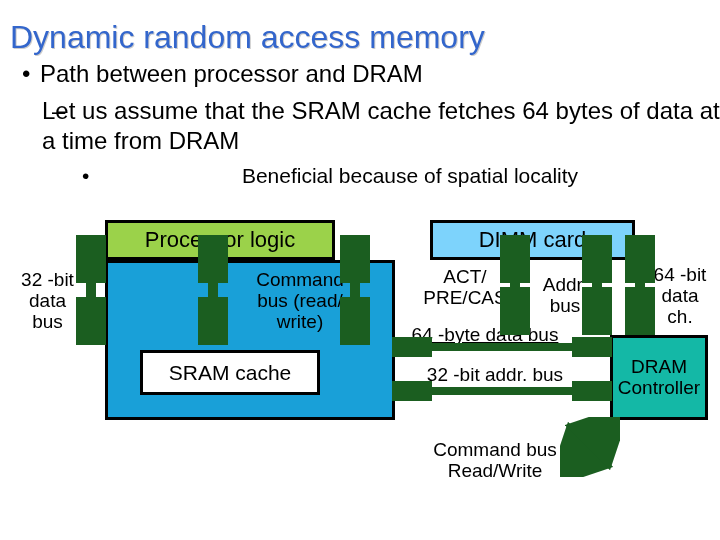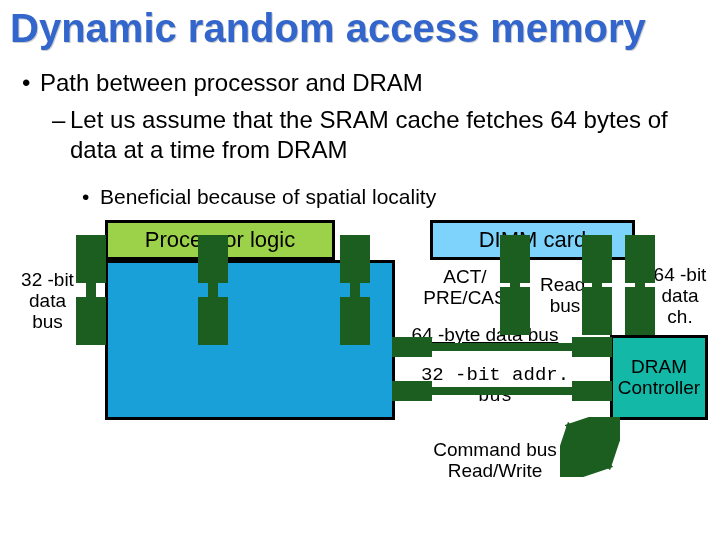--- a/index.html
+++ b/index.html
@@ -1,61 +1,63 @@
 <!DOCTYPE html>
 <html><head>
 <meta charset="utf-8">
 <style>
   * { margin: 0; padding: 0; box-sizing: border-box; }
   body { width: 720px; height: 540px; background: #fff; font-family: Arial, sans-serif; position: relative; overflow: hidden; }
-  .title { font-size: 40px; font-weight: bold; color: #3366cc; padding: 6px 10px 2px; text-shadow: 1px 1px 0 #ccc; }
-  .bullet1 { font-size: 24px; padding-left: 40px; position: relative; margin-top: 16px; }
+  .title { font-size: 32px; font-weight: normal; color: #3366cc; padding: 19px 10px 2px; text-shadow: 1px 1px 0 #ccc; }
+  .bullet1 { font-size: 24px; padding-left: 40px; position: relative; margin-top: 2px; }
   .bullet1::before { content: "•"; position: absolute; left: 22px; }
-  .bullet2 { font-size: 24px; padding-left: 70px; position: relative; margin-top: 8px; line-height: 1.25; }
+  .bullet2 { font-size: 24px; padding-left: 42px; position: relative; margin-top: 8px; line-height: 1.25; }
   .bullet2::before { content: "–"; position: absolute; left: 52px; }
-  .bullet3 { font-size: 21px; padding-left: 100px; position: relative; margin-top: 20px; }
+  .bullet3 { font-size: 21px; padding-left: 100px; position: relative; margin-top: 8px; text-align: center; }
   .bullet3::before { content: "•"; position: absolute; left: 82px; }
   .diagram { position: absolute; top: 205px; left: 0; width: 648px; height: 330px; }
   .box { position: absolute; border: 3px solid #000; display: flex; align-items: center; justify-content: center; text-align: center; font-size: 20px; line-height: 1.1; }
   .proc-logic { left: 105px; top: 15px; width: 230px; height: 40px; background: #9bd24a; font-size: 22px; }
   .dimm { left: 430px; top: 15px; width: 205px; height: 40px; background: #7dd3fc; font-size: 22px; }
   .sram { left: 105px; top: 55px; width: 290px; height: 160px; background: #19a0d8; }
   .sram-inner { left: 140px; top: 145px; width: 180px; height: 45px; background: #fff; border: 3px solid #000; font-size: 21px; }
   .dram { left: 610px; top: 130px; width: 98px; height: 85px; background: #14b8a6; font-size: 19px; }
   .lbl { position: absolute; font-size: 19px; line-height: 1.1; text-align: center; }
   .lbl-32data { left: 20px; top: 65px; width: 55px; }
   .lbl-32addr { left: 128px; top: 65px; width: 75px; }
   .lbl-cmd { left: 250px; top: 65px; width: 100px; }
   .lbl-act { left: 420px; top: 62px; width: 90px; }
   .lbl-addr { left: 540px; top: 70px; width: 50px; }
   .lbl-64data { left: 650px; top: 60px; width: 60px; }
   .lbl-64bus { left: 400px; top: 120px; width: 170px; text-decoration: underline; }
-  .lbl-32addr2 { left: 415px; top: 160px; width: 160px; font-family: Liberation Mono, monospace; }
+  .lbl-32addr2 { left: 415px; top: 160px; width: 160px; }
   .lbl-cmdrw { left: 420px; top: 235px; width: 150px; text-align: center; }
   .arrow { position: absolute; }
   .arrow svg { display: block; }
 </style>
 </head>
 <body>
 
 <div class="title">Dynamic random access memory</div>
 <div class="bullet1">Path between processor and DRAM</div>
 <div class="bullet2">Let us assume that the SRAM cache fetches 64 bytes of data at a time from DRAM</div>
 <div class="bullet3">Beneficial because of spatial locality</div>
 
 <div class="diagram">
 
   <div class="box proc-logic">Processor logic</div>
   <div class="box dimm">DIMM card</div>
   <div class="box sram"></div>
+  <div class="box sram-inner">SRAM cache</div>
   <div class="box dram">DRAM Controller</div>
 
   <div class="lbl lbl-32data">32 -bit data bus</div>
+  <div class="lbl lbl-cmd">Command bus (read/ write)</div>
   <div class="lbl lbl-act">ACT/ PRE/CAS</div>
-  <div class="lbl lbl-addr">Read. bus</div>
+  <div class="lbl lbl-addr">Addr. bus</div>
   <div class="lbl lbl-64data">64 -bit data ch.</div>
   <div class="lbl lbl-64bus">64 -byte data bus</div>
   <div class="lbl lbl-32addr2">32 -bit addr. bus</div>
   <div class="lbl lbl-cmdrw">Command bus Read/Write</div>
 
   <div class="arrow" style="left:76px; top:30px;">
     <svg width="30" height="110">
         <defs>
           <marker id="ah1" markerWidth="8" markerHeight="8" refX="4" refY="4" orient="auto">
             <path d="M0,0 L8,4 L0,8 Z" fill="#1b5e20"></path>

